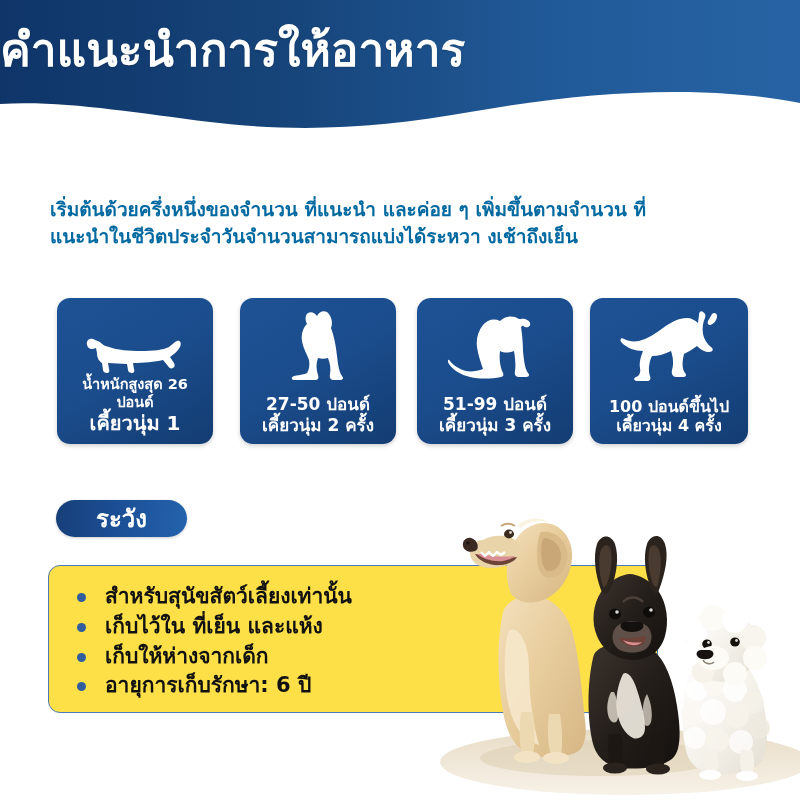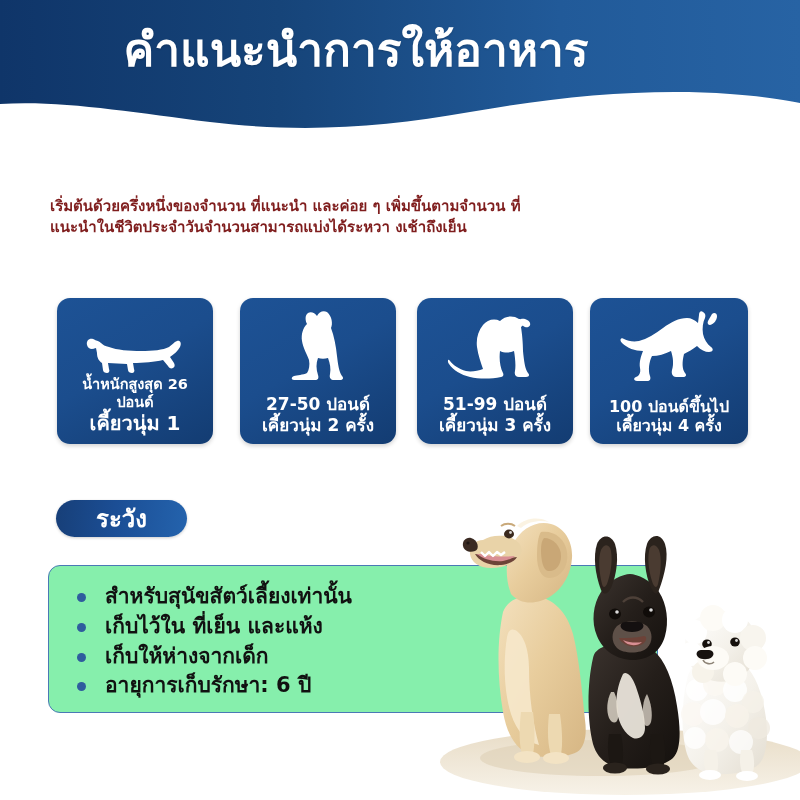--- a/index.html
+++ b/index.html
@@ -11,42 +11,42 @@
   }
   #page{ position:relative; width:800px; height:800px; background:#fff; overflow:hidden; }
 
   
   .header-wrap{ position:absolute; left:0; top:0; width:800px; height:160px; overflow:hidden; }
   .header-bg{ position:absolute; inset:0; }
   .header-bg svg{ display:block; width:800px; height:160px; }
 
   .page-title{
     position:absolute; left:0; top:22px; width:712px;
-    text-align:center; color:#ffffff;
+    text-align:left; color:#ffffff;
     font-size:46px; font-weight:700; letter-spacing:0px;
     line-height:1.25; white-space:nowrap;
     text-shadow:0 1px 2px rgba(0,0,0,.18);
   }
 
   
   .pill{
     position:absolute;
     display:flex; align-items:center; justify-content:center;
     color:#ffffff; font-weight:700;
     border-radius:999px;
     background:linear-gradient(95deg,#173f78 0%,#1b4e95 45%,#2463ad 100%);
     box-shadow:0 1px 3px rgba(0,0,0,.2);
   }
   #pill-usage{ left:56px; top:139px; width:213px; height:36px; font-size:21px; }
   #pill-caution{ left:56px; top:500px; width:131px; height:37px; font-size:24px; }
 
   
   .intro{
     position:absolute; left:50px; top:196px; width:712px;
-    font-size:15px; line-height:1.42; color:#7f1d1d; font-weight:600;
+    font-size:19px; line-height:1.42; color:#0369a1; font-weight:600;
   }
   .intro span{ display:block; }
 
   
   .cards{ position:absolute; left:57px; top:298px; width:689px; height:146px; }
   .card{
     position:absolute; top:0; width:156px; height:146px;
     border-radius:13px;
     background:linear-gradient(150deg,#1d5295 0%,#1b4d8d 45%,#133c72 100%);
     box-shadow:0 2px 4px rgba(0,0,0,.18);
@@ -69,21 +69,21 @@
   .card-l1{ display:block; font-size:17px; font-weight:600; }
   .card-l2{ display:block; font-size:17px; font-weight:600; }
   .card:nth-child(1) .card-l1{ font-size:14.5px; }
   .card:nth-child(1) .card-l2{ font-size:20px; }
   .card:nth-child(4) .card-l1{ font-size:16px; }
   .card:nth-child(4) .card-l2{ font-size:16px; }
 
   
   .caution-box{
     position:absolute; left:48px; top:565px; width:610px; height:148px;
-    background:#86efac; border:1.4px solid #4a79b5; border-radius:12px;
+    background:#fde047; border:1.4px solid #4a79b5; border-radius:12px;
   }
   .caution-list{ position:absolute; left:22px; top:16px; list-style:none; }
   .caution-list li{
     position:relative; padding-left:34px;
     font-size:21px; font-weight:600; color:#111; line-height:1.42;
     white-space:nowrap;
   }
   .caution-list li .bullet{
     position:absolute; left:6px; top:11px;
     width:9px; height:9px; border-radius:50%; background:#2f5d9e;

